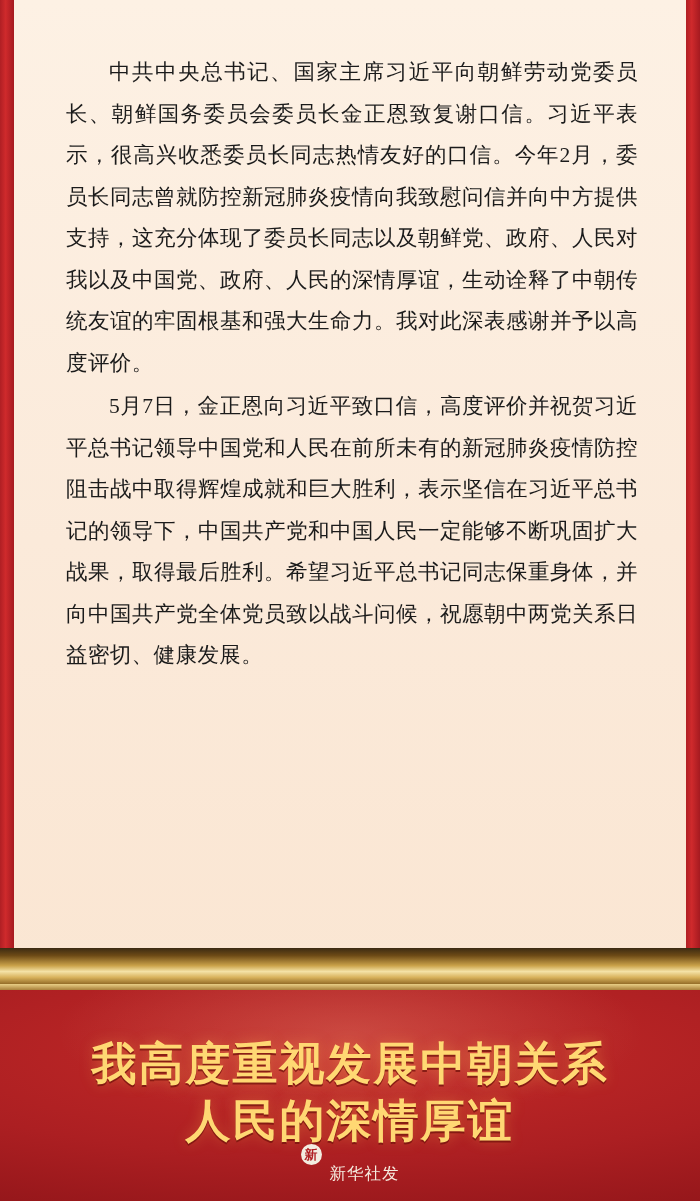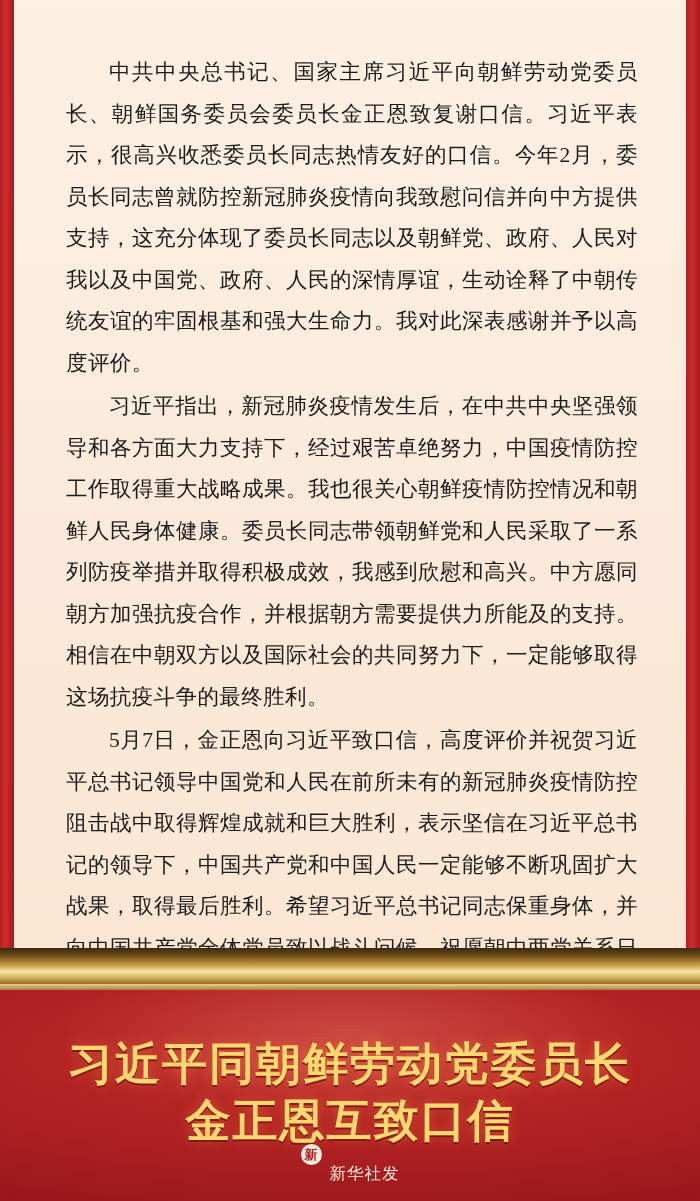--- a/index.html
+++ b/index.html
@@ -144,31 +144,30 @@
 </head>
 <body>
 
 <div class="poster">
 
   <div class="edge left"></div>
   <div class="edge right"></div>
 
   <div class="article">
     <p>中共中央总书记、国家主席习近平向朝鲜劳动党委员长、朝鲜国务委员会委员长金正恩致复谢口信。习近平表示，很高兴收悉委员长同志热情友好的口信。今年2月，委员长同志曾就防控新冠肺炎疫情向我致慰问信并向中方提供支持，这充分体现了委员长同志以及朝鲜党、政府、人民对我以及中国党、政府、人民的深情厚谊，生动诠释了中朝传统友谊的牢固根基和强大生命力。我对此深表感谢并予以高度评价。</p>
-    <p>习近平指出，新冠肺炎疫情发生后，在中共中央坚强领导和各方面大力支持下，经过艰苦卓绝努力，中国疫情防控工作取得重大战略成果。我也很关心朝鲜疫情防控情况和朝鲜人民身体健康。委员长同志带领朝鲜党和人民采取了一系列防疫举措并取得积极成效，我感到欣慰和高兴。中方愿同朝方加强抗疫合作，并根据朝方需要提供力所能及的支持。相信在中朝双方以及国际社会的共同努力下，一定能够取得这场抗疫斗争的最终胜利。</p>
     <p>5月7日，金正恩向习近平致口信，高度评价并祝贺习近平总书记领导中国党和人民在前所未有的新冠肺炎疫情防控阻击战中取得辉煌成就和巨大胜利，表示坚信在习近平总书记的领导下，中国共产党和中国人民一定能够不断巩固扩大战果，取得最后胜利。希望习近平总书记同志保重身体，并向中国共产党全体党员致以战斗问候，祝愿朝中两党关系日益密切、健康发展。</p>
   </div>
 
   <div class="gold-band"></div>
 
   <div class="banner">
     <div class="banner-inner">
       <div class="headline">
-        <span>习近平同朝鲜劳动党委员长</span>
-        <span class="line2">金正恩互致口信</span>
+        <span>我高度重视发展中朝关系</span>
+        <span class="line2">人民的深情厚谊</span>
       </div>
     </div>
     <div class="credit">
       <span class="logo">新</span>
       <span class="credit-text">新华社发</span>
     </div>
   </div>
 
 </div>
 

